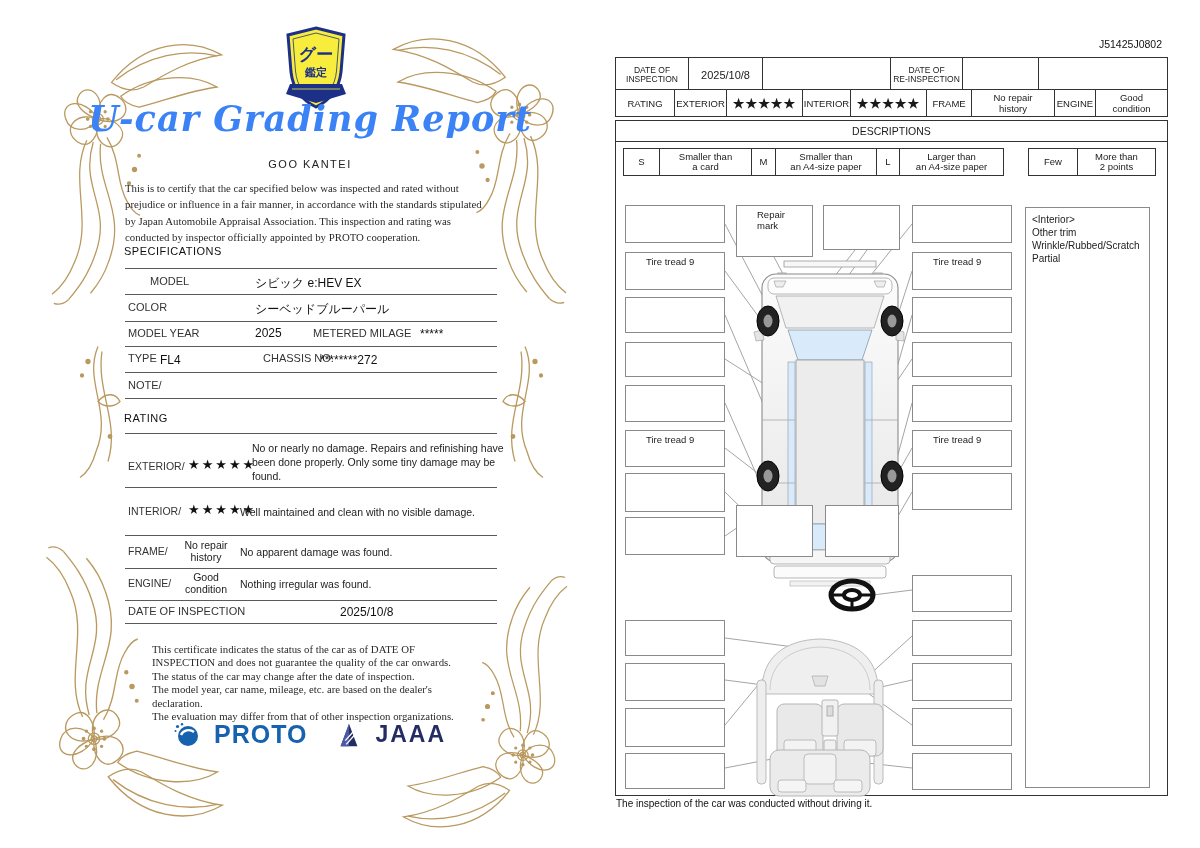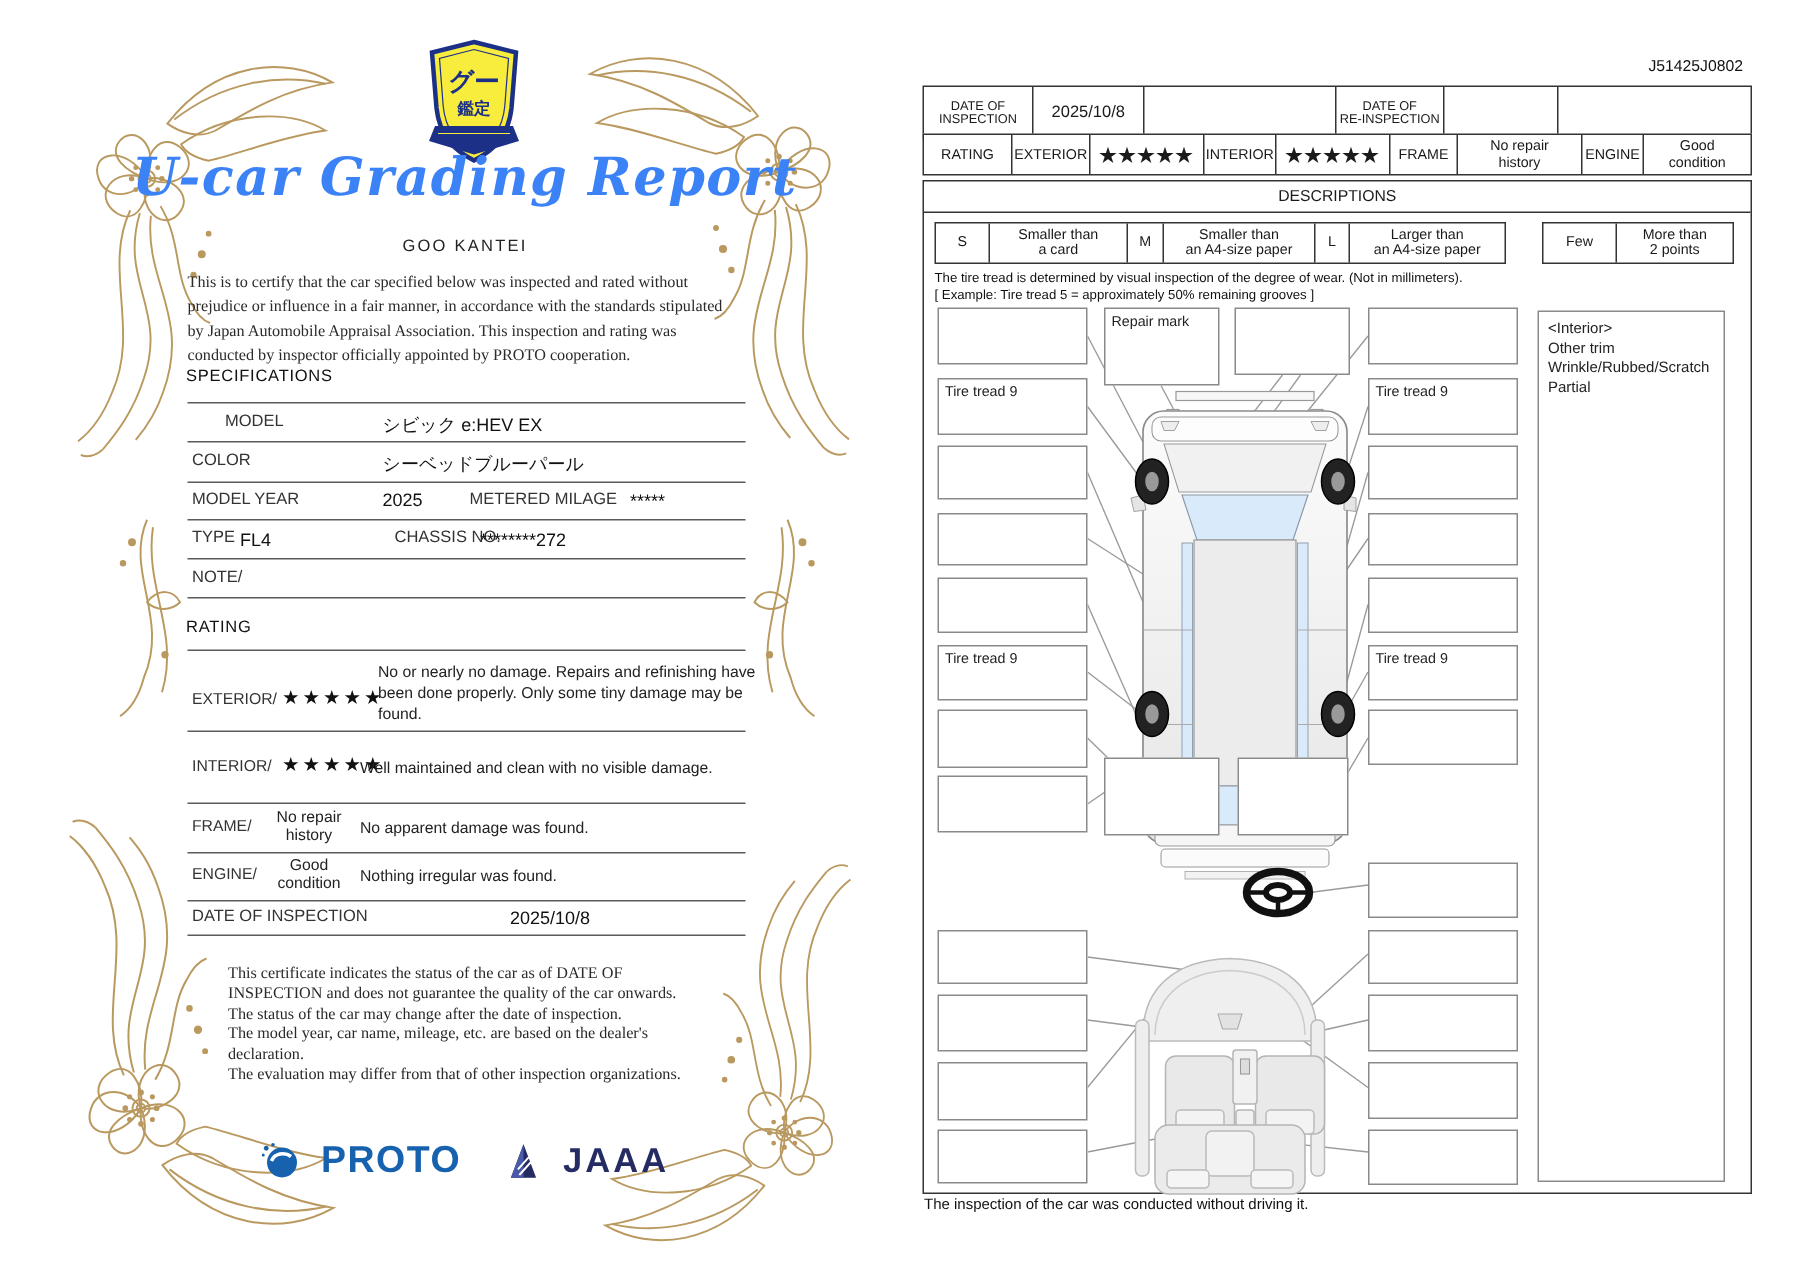--- a/index.html
+++ b/index.html
@@ -22,21 +22,21 @@
     font-family:"Liberation Serif",serif;font-size:10.8px;line-height:16.3px;color:#2a2a2a;}
   .sec-head{position:absolute;left:94px;width:372px;text-align:left;font-size:11px;
     letter-spacing:.5px;color:#111;}
   .rule{position:absolute;left:95px;width:372px;height:1px;background:#5a5a5a;}
   .cell-lab{font-size:11px;color:#333;}
   .cell-val{font-size:12px;color:#111;}
   .stars{font-size:13px;letter-spacing:2px;color:#111;}
   .rat-desc{font-size:10.5px;line-height:14px;color:#222;}
   .disc{position:absolute;left:122px;top:629px;width:348px;
     font-family:"Liberation Serif",serif;font-size:10.8px;line-height:13.4px;color:#2a2a2a;}
-  .logos{position:absolute;left:0;right:0;top:745px;display:flex;justify-content:center;
+  .logos{position:absolute;left:0;right:0;top:706px;display:flex;justify-content:center;
     align-items:center;gap:14px;}
   .proto-text{font-size:25px;font-weight:900;color:#1762ae;letter-spacing:1px;}
   .jaaa-text{font-size:23px;font-weight:700;color:#252c63;letter-spacing:2px;}
   
   .rp-title{position:absolute;left:0;right:0;top:9px;text-align:center;font-size:11px;color:#111;}
   .rp-code{position:absolute;right:6px;top:10px;font-size:10.5px;color:#111;}
   .btable{position:absolute;display:flex;border:1.5px solid #333;box-sizing:border-box;background:#fff;}
   .bcell{border-right:1px solid #333;display:flex;align-items:center;justify-content:center;
     text-align:center;box-sizing:border-box;height:100%;}
   .bcell:last-child{border-right:none;}
@@ -45,21 +45,21 @@
   .starcell{font-size:13px;letter-spacing:1px;font-weight:bold;}
   .desc-box{position:absolute;left:3px;top:92px;width:553px;height:676px;border:1.5px solid #333;
     box-sizing:border-box;background:#fff;}
   .desc-head{height:20px;line-height:20px;text-align:center;border-bottom:1px solid #333;font-size:10.5px;}
   .legend{position:absolute;display:flex;border:1px solid #333;box-sizing:border-box;height:28px;background:#fff;z-index:3;}
   .lcell{border-right:1px solid #333;display:flex;align-items:center;justify-content:center;
     text-align:center;box-sizing:border-box;font-size:9.5px;line-height:10.5px;}
   .lcell:last-child{border-right:none;}
   .tread{position:absolute;left:11px;top:152px;font-size:8.8px;line-height:10.5px;color:#111;z-index:3;}
   .abox{position:absolute;border:1px solid #8a8a8a;background:#fff;font-size:9.5px;color:#222;
-    padding:3px 4px;box-sizing:border-box;z-index:2;}
+    padding:3px 20px;box-sizing:border-box;z-index:2;}
   .overlay{position:absolute;left:0;top:0;width:556px;height:790px;z-index:1;}
   .rp-footer{position:absolute;left:4px;top:770px;font-size:10px;color:#111;}
 </style>
 </head>
 <body>
 
 <svg width="0" height="0" style="position:absolute">
   <defs>
     <linearGradient id="gb" x1="0" y1="0" x2="0" y2="1">
       <stop offset="0" stop-color="#fcfcfc"></stop>
@@ -264,24 +264,20 @@
       <div class="lcell" style="width:23px">L</div>
       <div class="lcell pre" style="flex:1">Larger than
 an A4-size paper</div>
     </div>
     <div class="legend" style="left:416px;top:120px;width:128px">
       <div class="lcell" style="width:49px">Few</div>
       <div class="lcell pre" style="flex:1">More than
 2 points</div>
     </div>
 
-    <div class="tread">
-      <div>The tire tread is determined by visual inspection of the degree of wear. (Not in millimeters).</div>
-      <div>[ Example: Tire tread 5 = approximately 50% remaining grooves ]</div>
-    </div>
 
     <svg class="overlay" viewBox="0 0 556 790">
       <g stroke="#9a9a9a" stroke-width="0.9">
         <line x1="113" y1="196" x2="158" y2="282"></line>
           <line x1="113" y1="243" x2="152" y2="296"></line>
         <line x1="113" y1="287" x2="170" y2="420"></line>
           <line x1="113" y1="331" x2="152" y2="356"></line>
         <line x1="113" y1="375" x2="168" y2="500"></line>
           <line x1="113" y1="420" x2="152" y2="450"></line>
         <line x1="113" y1="464" x2="162" y2="512"></line>

